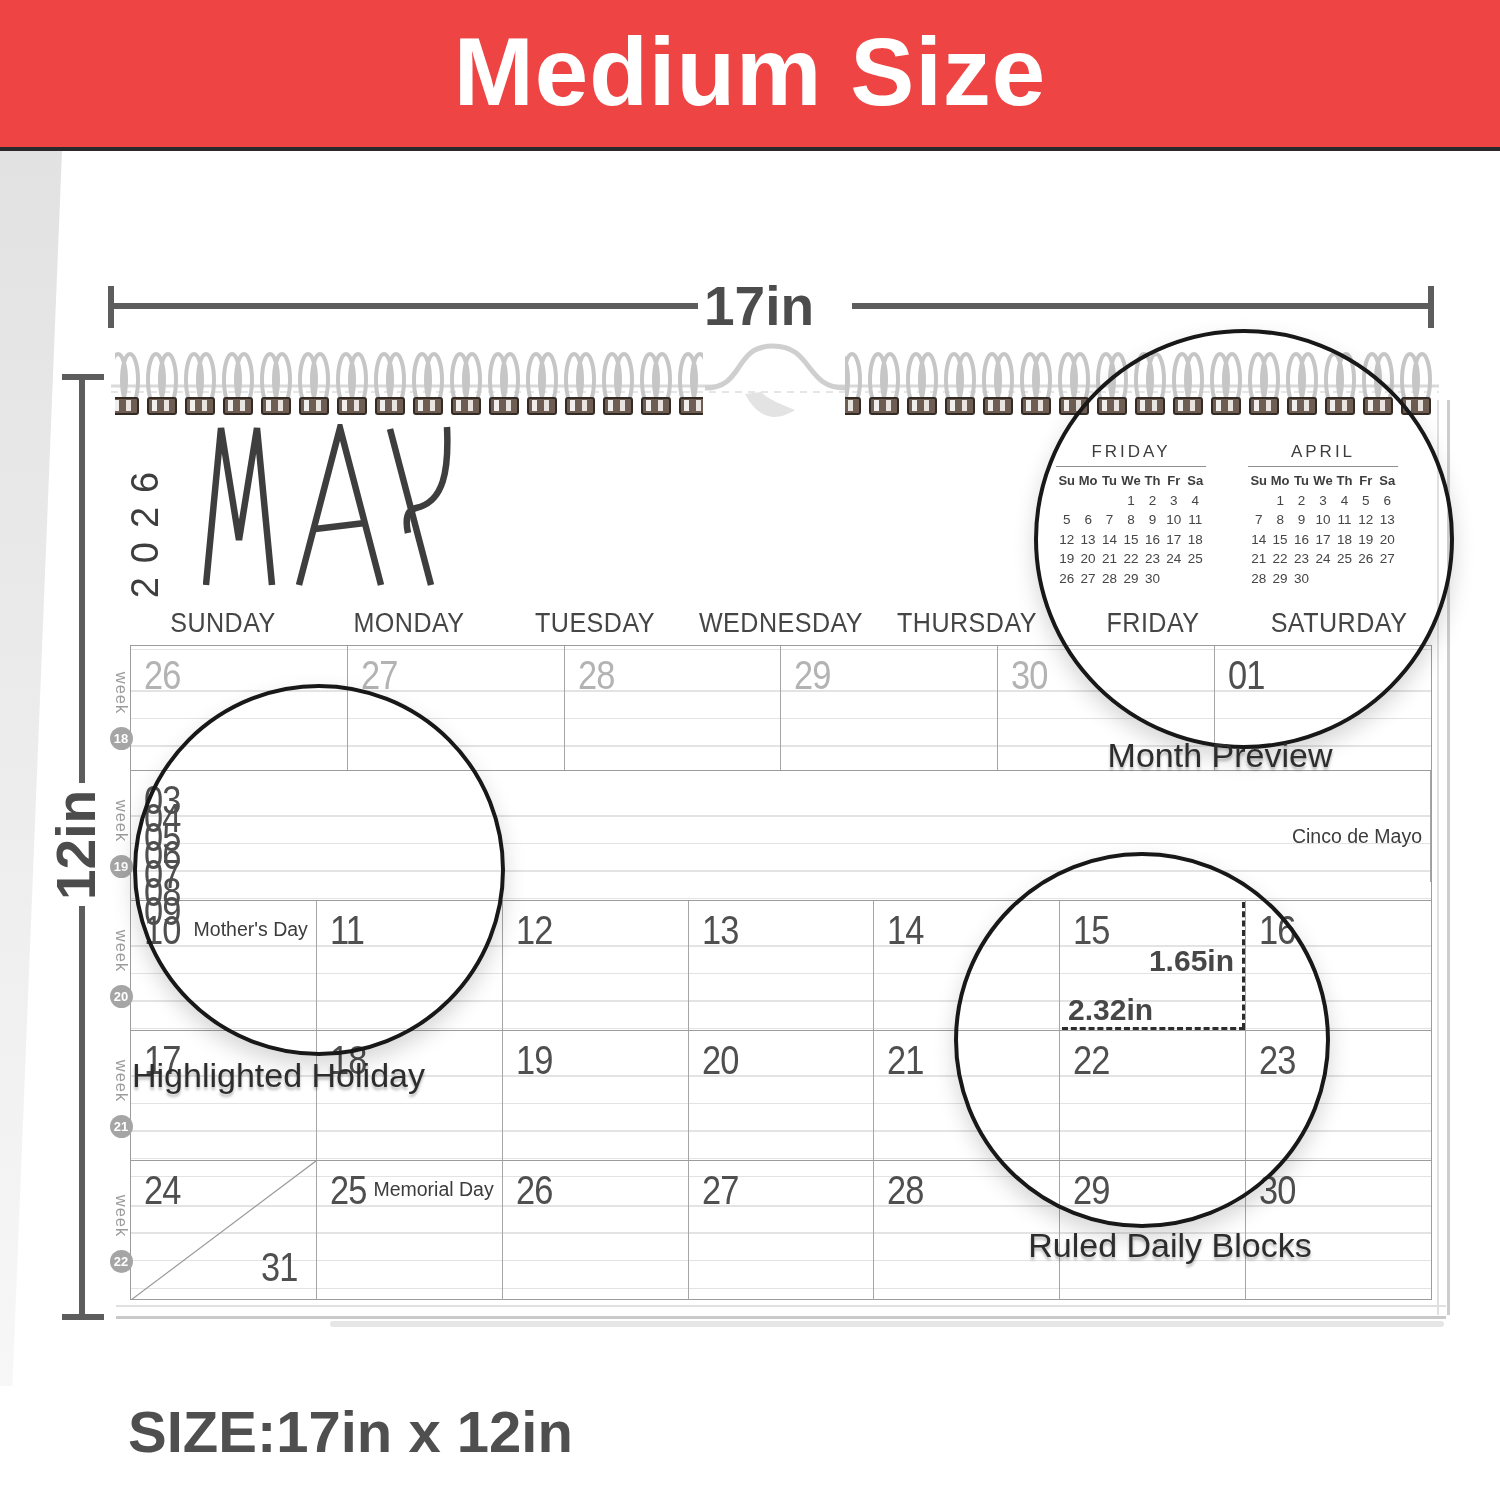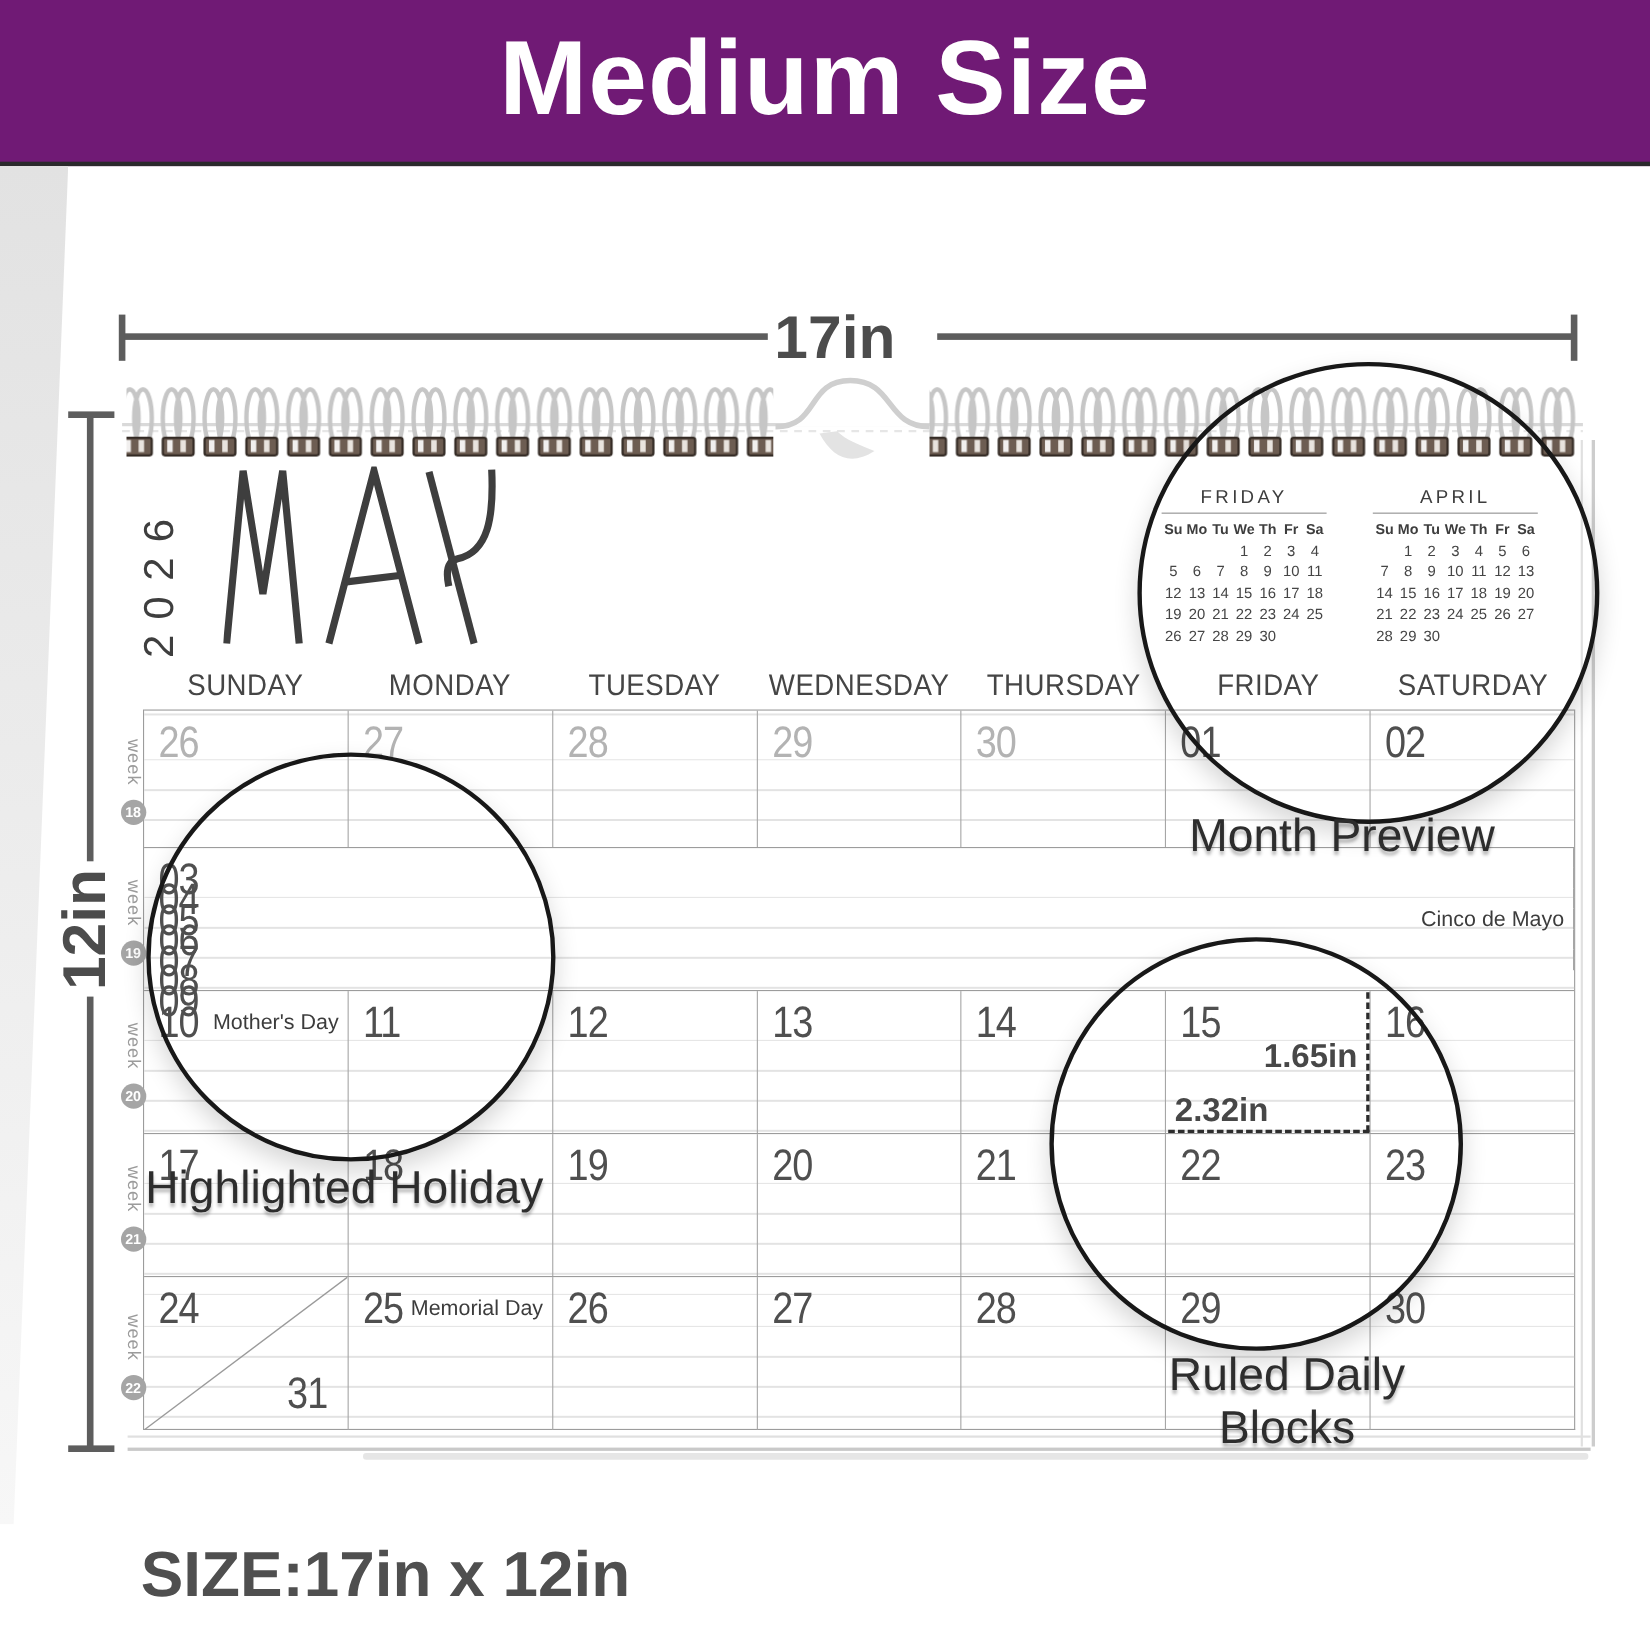--- a/index.html
+++ b/index.html
@@ -1,20 +1,20 @@
 <!DOCTYPE html>
 <html><head>
 <meta charset="utf-8">
 <style>
   html,body{margin:0;padding:0;background:#fff;}
   .stage{position:relative;width:1500px;height:1500px;background:#ffffff;overflow:hidden;
          font-family:"Liberation Sans",sans-serif;}
 
   
-  .banner{position:absolute;left:0;top:0;width:1500px;height:147px;background:#701a75;
+  .banner{position:absolute;left:0;top:0;width:1500px;height:147px;background:#ef4444;
           border-bottom:4px solid #2a292c;display:flex;align-items:center;justify-content:center;}
   .banner-title{color:#ffffff;font-size:96px;font-weight:700;letter-spacing:1px;margin-top:-4px;}
 
   
   .wedge{position:absolute;left:0;top:151px;width:62px;height:1235px;
          background:linear-gradient(180deg,#e2e2e2,#f7f7f7);
          clip-path:polygon(0 0,100% 0,20% 100%,0 100%);}
 
   
   .dim{position:absolute;background:#5d5d5d;}
@@ -100,21 +100,21 @@
            font-size:30px;font-weight:700;color:#474747;}
   .lbl-232{position:absolute;left:1068px;top:993px;width:172px;
            font-size:30px;font-weight:700;color:#474747;}
 
   
   .ring{position:absolute;border:4.5px solid #181818;border-radius:50%;background:transparent;
         box-shadow:0 10px 22px rgba(0,0,0,.16);}
   .ring-1{left:1034px;top:329px;width:412px;height:412px;}
   .ring-2{left:133px;top:684px;width:364px;height:364px;}
   .ring-3{left:954px;top:852px;width:368px;height:368px;}
-  .callout-label{position:absolute;font-size:42px;font-weight:500;color:#2d2d2d;
+  .callout-label{position:absolute;font-size:34px;font-weight:500;color:#2d2d2d;
                  text-shadow:0 3px 3px rgba(0,0,0,.28);}
   .cl-month{left:1040px;top:736px;width:360px;text-align:center;}
   .cl-holiday{left:132px;top:1056px;}
   .cl-ruled{left:1000px;top:1226px;width:340px;text-align:center;}
 </style>
 </head>
 <body>
 
 <div class="stage">
 
@@ -288,23 +288,20 @@
         </div>
       <div class="cell">
           <span class="dnum muted">29</span>
         </div>
       <div class="cell">
           <span class="dnum muted">30</span>
         </div>
       <div class="cell">
           <span class="dnum">01</span>
         </div>
-      <div class="cell">
-          <span class="dnum">02</span>
-        </div>
     </div>
     <div class="grow">
       <div class="cell">
           <span class="dnum">03</span>
         </div>
       <div class="cell">
           <span class="dnum">04</span>
         </div>
       <div class="cell">
           <span class="dnum">05</span>

